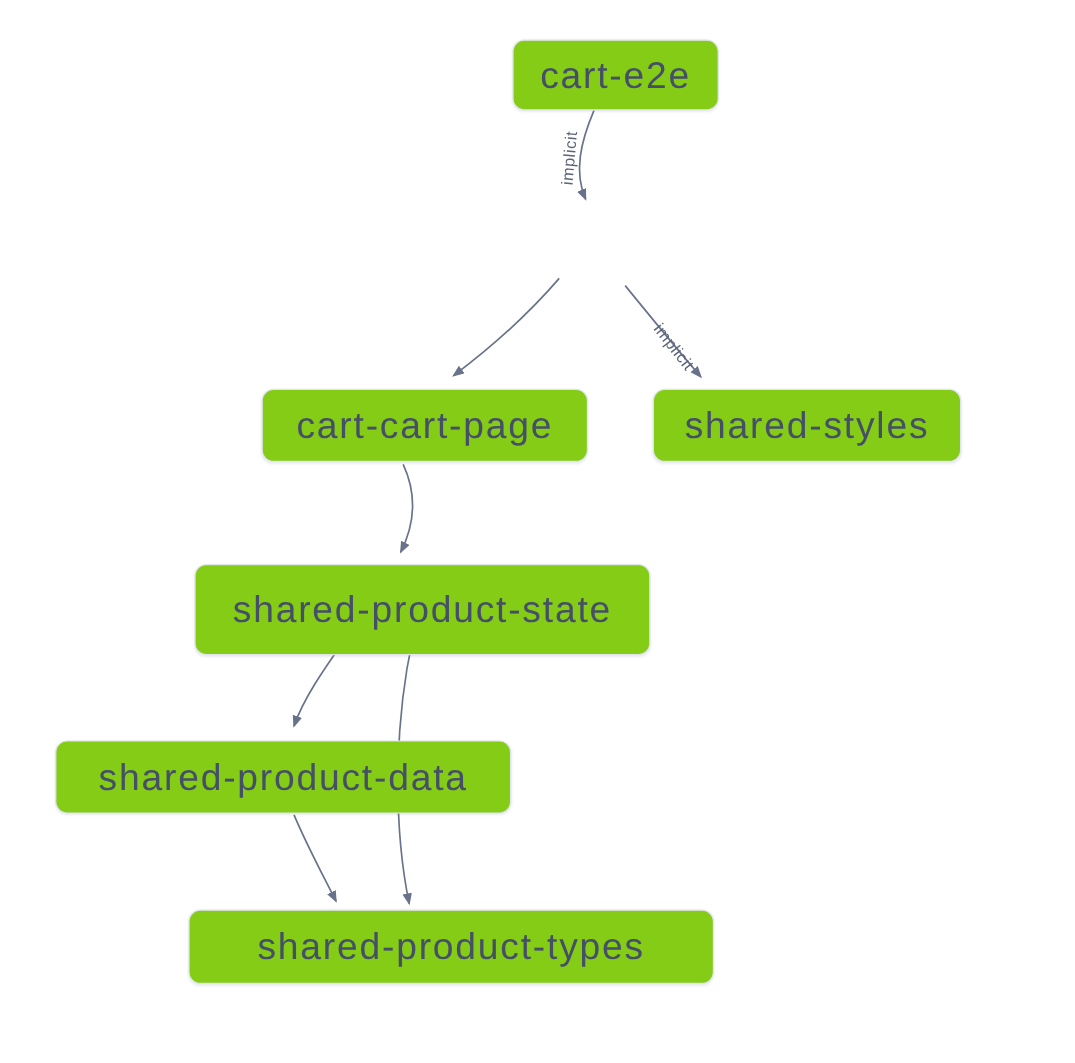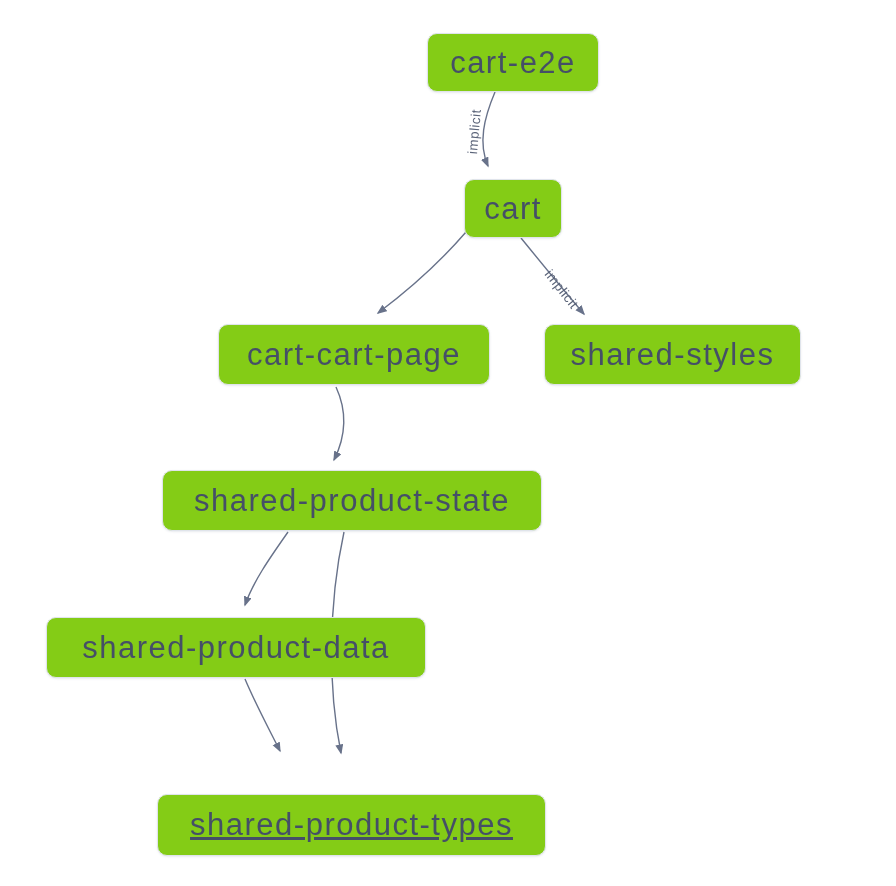--- a/index.html
+++ b/index.html
@@ -46,23 +46,23 @@
     letter-spacing: 1.5px;
     box-shadow: 0 1px 2px rgba(110, 120, 145, 0.15);
     cursor: pointer;
     white-space: nowrap;
     box-sizing: border-box;
   }
   #n-cart-e2e              { left: 427px; top: 33px;  width: 172px; height: 59px; }
   #n-cart                  { left: 464px; top: 179px; width: 98px;  height: 59px; }
   #n-cart-cart-page        { left: 218px; top: 324px; width: 272px; height: 61px; }
   #n-shared-styles         { left: 544px; top: 324px; width: 257px; height: 61px; }
-  #n-shared-product-state  { left: 162px; top: 470px; width: 380px; height: 61px; }
+  #n-shared-product-state  { left: 162px; top: 470px; width: 380px; height: 76px; }
   #n-shared-product-data   { left: 46px;  top: 617px; width: 380px; height: 61px; }
-  #n-shared-product-types  { left: 157px; top: 794px; width: 389px; height: 62px; text-decoration: underline; }
+  #n-shared-product-types  { left: 157px; top: 758px; width: 438px; height: 62px; }
 </style>
 </head>
 <body>
 
 <div id="canvas">
 
   <svg id="edge-layer" viewBox="0 0 896 886" xmlns="http://www.w3.org/2000/svg">
     <defs>
       <marker id="arrowhead" markerWidth="11" markerHeight="10" refX="8.5" refY="4" orient="auto" markerUnits="userSpaceOnUse">
         <path d="M0,0 L10,4 L0,8 Z" fill="#68728a"></path>
@@ -84,23 +84,20 @@
     <path class="edge-path" d="M 245,679 C 256,705 269,729 280,751" marker-end="url(#arrowhead)"></path>
 
     <text class="edge-label" transform="translate(479,132) rotate(-85)" text-anchor="middle">implicit</text>
     <text class="edge-label" transform="translate(558,292) rotate(52)" text-anchor="middle">implicit</text>
   </svg>
 
   <div class="node" id="n-cart-e2e">
     <span>cart-e2e</span>
   </div>
 
-  <div class="node" id="n-cart">
-    <span>cart</span>
-  </div>
 
   <div class="node" id="n-cart-cart-page">
     <span>cart-cart-page</span>
   </div>
 
   <div class="node" id="n-shared-styles">
     <span>shared-styles</span>
   </div>
 
   <div class="node" id="n-shared-product-state">

